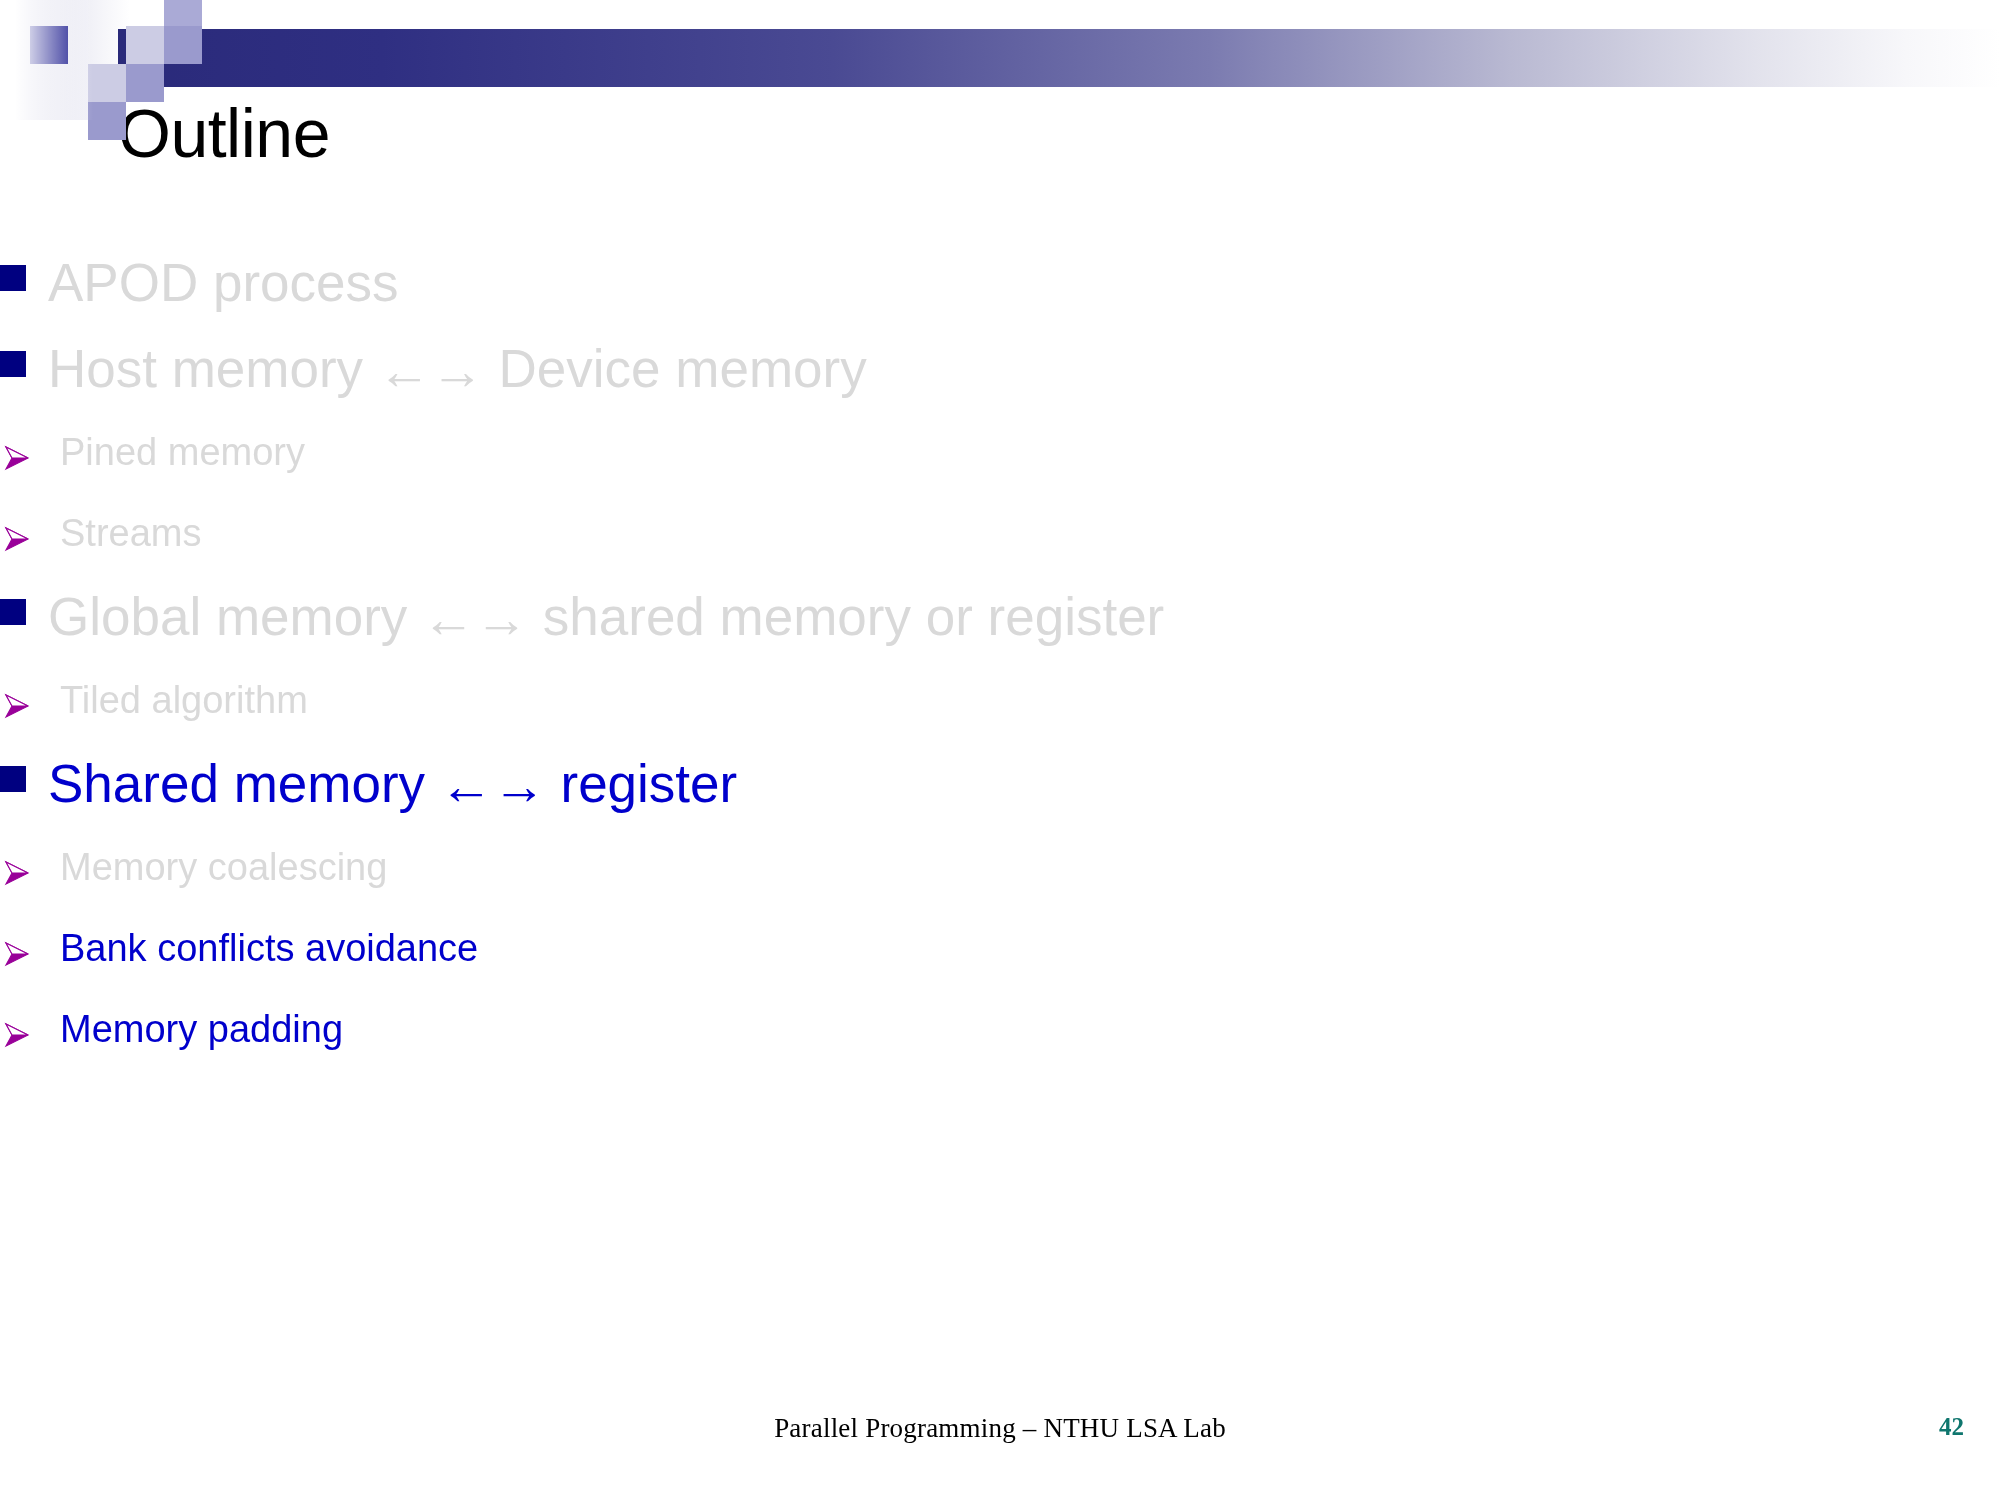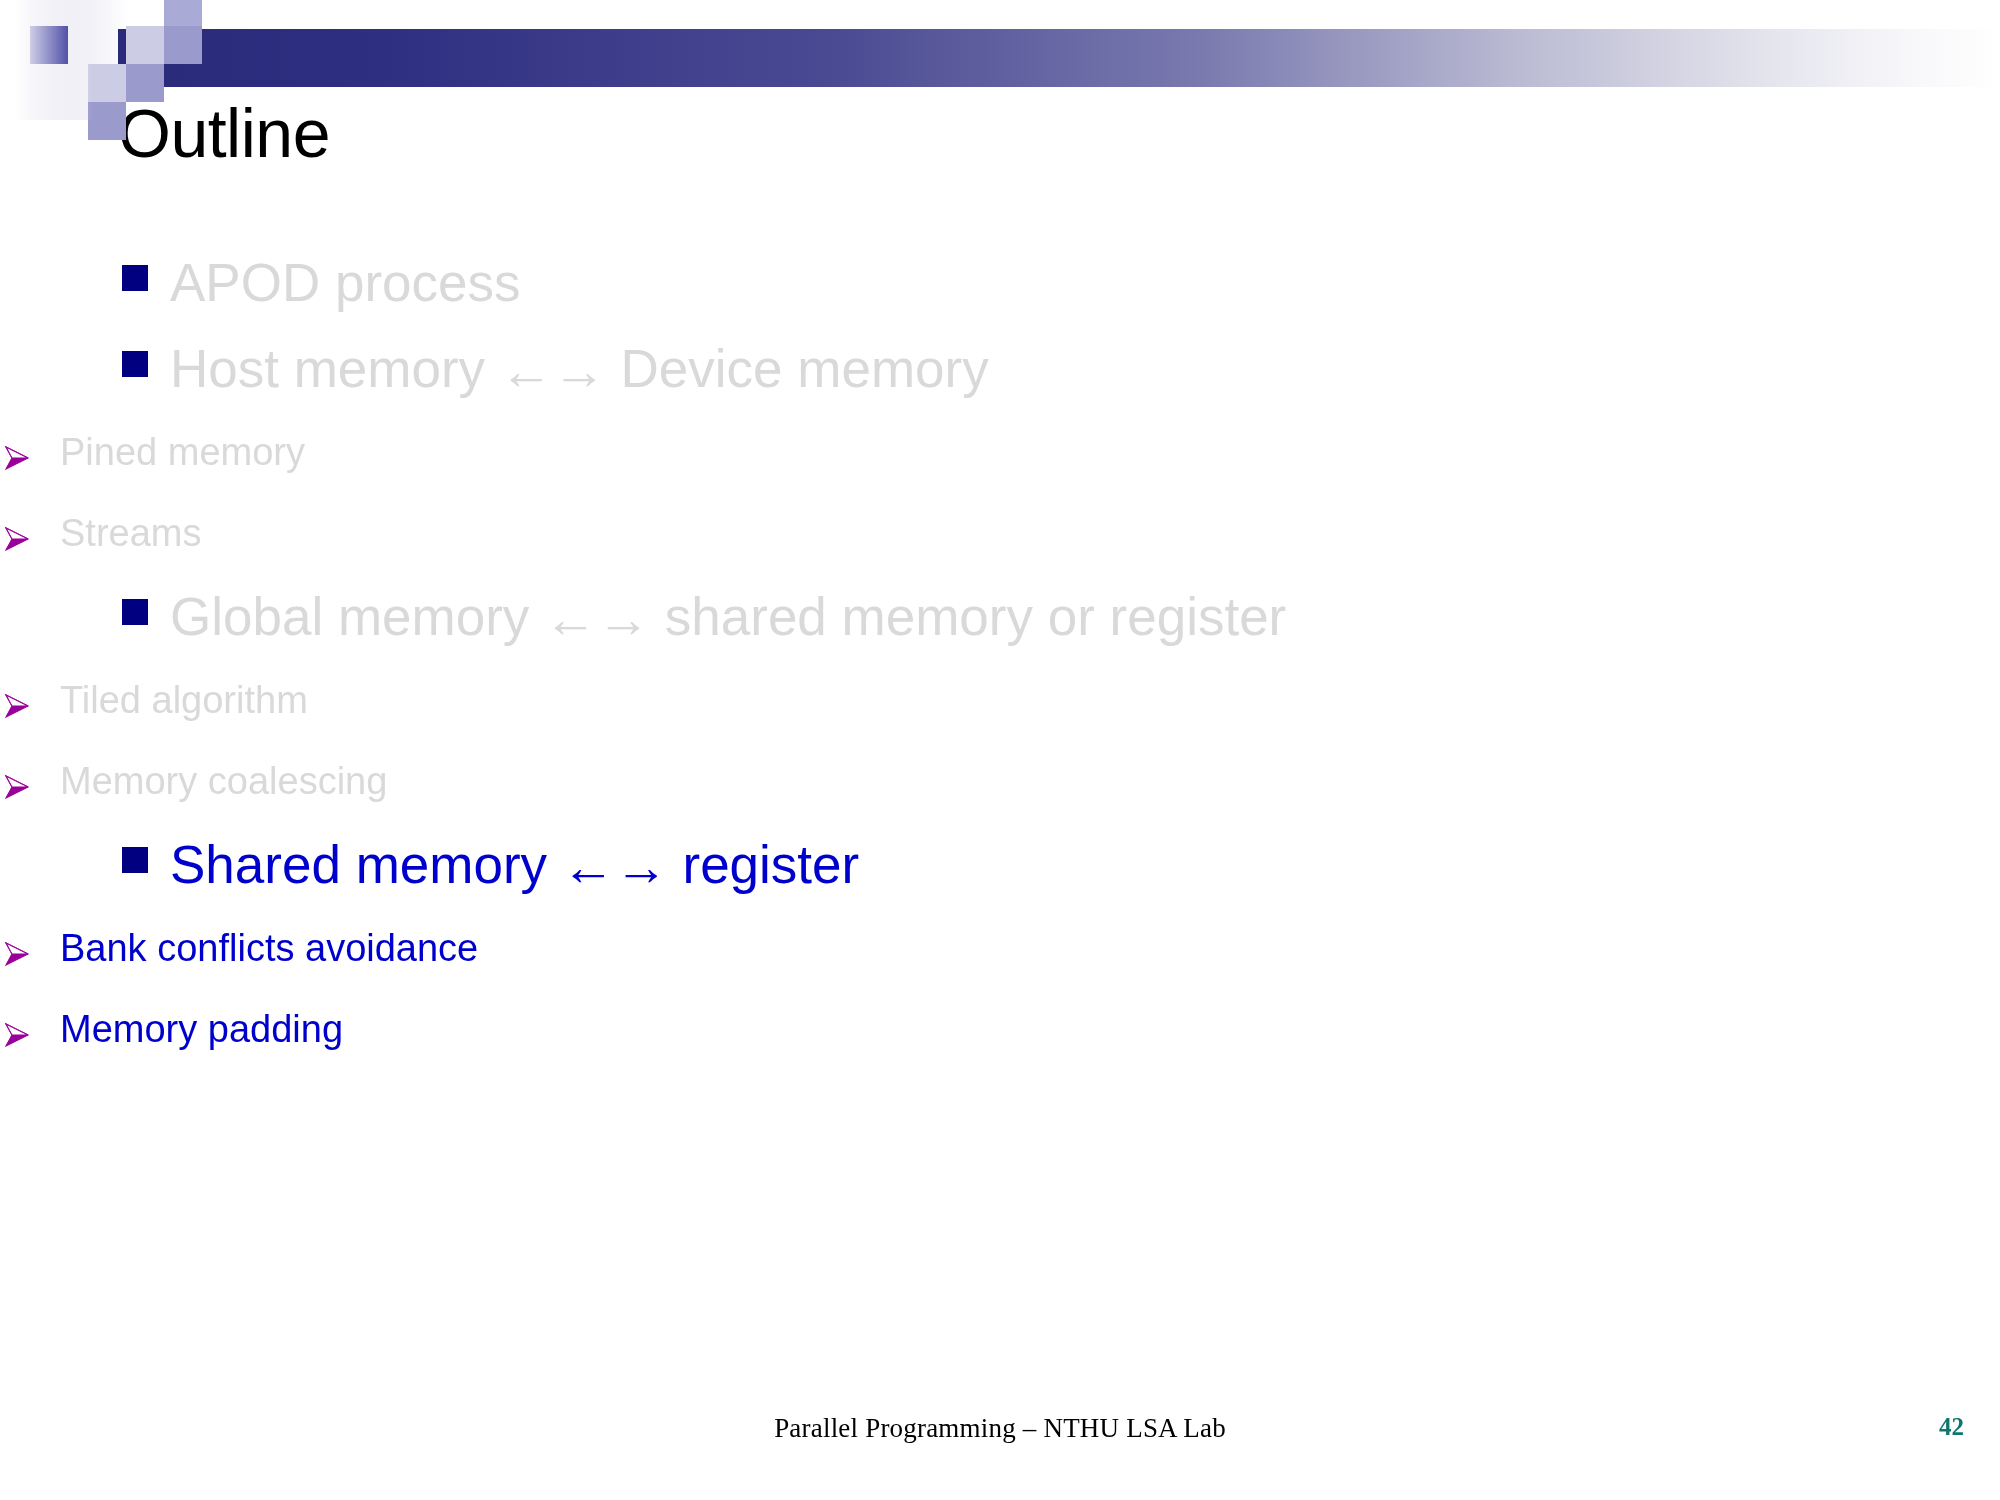--- a/index.html
+++ b/index.html
@@ -95,21 +95,20 @@
 
   .row {
     position: relative;
     display: flex;
     align-items: baseline;
     white-space: nowrap;
   }
 
   
   .lvl1 {
-    padding-left: 122px;
     height: 86px;
   }
   .lvl1 .marker {
     width: 48px;
     flex: 0 0 48px;
     display: inline-block;
     position: relative;
     top: -10px;
   }
   .sq-bullet {
@@ -235,30 +234,30 @@
         <span class="marker"><span class="sq-bullet" style="background: rgb(0, 0, 128);"></span></span>
         <span class="text dim"><span style="white-space: pre; margin-top: 28px;">Global memory </span><span class="arr dim">←→</span><span style="white-space: pre;"> shared memory or register</span></span>
       </div>
       <div class="row lvl2">
         <span class="marker"><svg class="arrowhead" viewBox="0 0 34 34" xmlns="http://www.w3.org/2000/svg">
             <path d="M6 6 L28 17 L6 28 L12 17 Z" fill="#990099" stroke="#990099" stroke-width="1.1"></path>
             <path d="M6 6 L28 17 L12 17 Z" fill="#ffffff" stroke="#990099" stroke-width="1.1"></path>
           </svg></span>
         <span class="text dim"><span style="white-space: pre; text-align: right;">Tiled algorithm</span></span>
       </div>
+      <div class="row lvl1">
+        <span class="marker"><span class="sq-bullet" style="background: rgb(0, 0, 128);"></span></span>
+        <span class="text hl"><span style="white-space: pre;">Shared memory </span><span class="arr hl">←→</span><span style="white-space: pre;"> register</span></span>
+      </div>
       <div class="row lvl2">
         <span class="marker"><svg class="arrowhead" viewBox="0 0 34 34" xmlns="http://www.w3.org/2000/svg">
             <path d="M6 6 L28 17 L6 28 L12 17 Z" fill="#990099" stroke="#990099" stroke-width="1.1"></path>
             <path d="M6 6 L28 17 L12 17 Z" fill="#ffffff" stroke="#990099" stroke-width="1.1"></path>
           </svg></span>
         <span class="text dim"><span style="white-space: pre;">Memory coalescing</span></span>
-      </div>
-      <div class="row lvl1">
-        <span class="marker"><span class="sq-bullet" style="background: rgb(0, 0, 128);"></span></span>
-        <span class="text hl"><span style="white-space: pre;">Shared memory </span><span class="arr hl">←→</span><span style="white-space: pre;"> register</span></span>
       </div>
       <div class="row lvl2">
         <span class="marker"><svg class="arrowhead" viewBox="0 0 34 34" xmlns="http://www.w3.org/2000/svg">
             <path d="M6 6 L28 17 L6 28 L12 17 Z" fill="#990099" stroke="#990099" stroke-width="1.1"></path>
             <path d="M6 6 L28 17 L12 17 Z" fill="#ffffff" stroke="#990099" stroke-width="1.1"></path>
           </svg></span>
         <span class="text hl"><span style="white-space: pre; text-align: center;">Bank conflicts avoidance</span></span>
       </div>
       <div class="row lvl2">
         <span class="marker"><svg class="arrowhead" viewBox="0 0 34 34" xmlns="http://www.w3.org/2000/svg">

